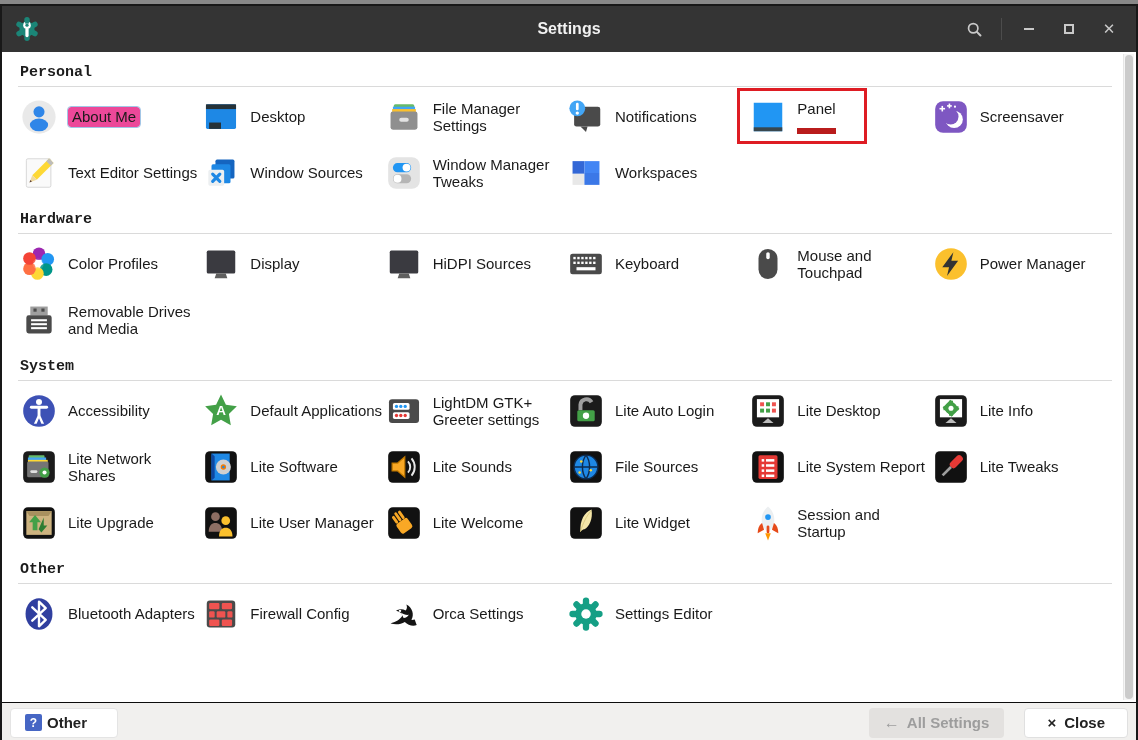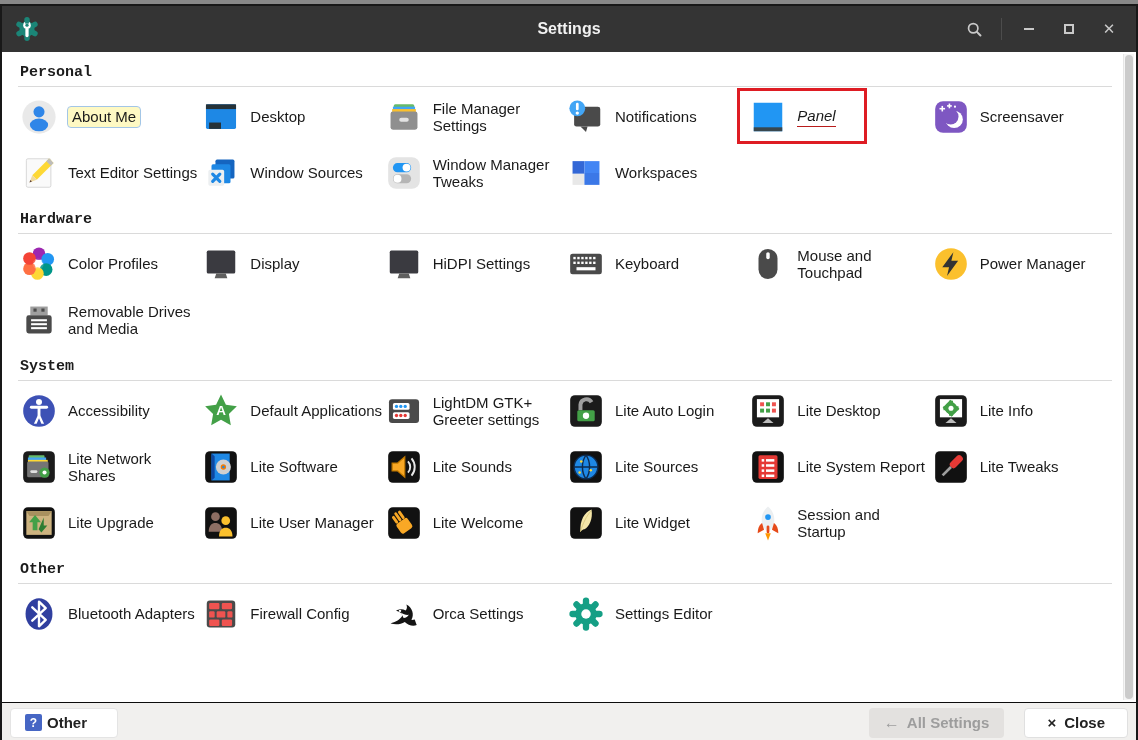--- a/index.html
+++ b/index.html
@@ -33,22 +33,22 @@
   .glyph-close{font-size:15px;font-weight:bold;}
   
   .content{flex:1;padding:2px 24px 0 16px;overflow:hidden;}
   .section-header{font-weight:bold;font-size:15px;color:#1c1c1c;margin:10px 0 0 2px;font-family:Liberation Mono, monospace;}
   .divider{border-top:1px solid #dadada;margin:5px 0 2px 0;}
   .grid{display:grid;grid-template-columns:repeat(6,1fr);}
   .item{display:flex;align-items:center;gap:10px;height:56px;position:relative;padding-left:2px;}
   .icon{width:38px;height:38px;flex:none;display:block;}
   .icon svg{display:block;}
   .label{font-size:15px;color:#1a1a1a;line-height:1.15;max-width:134px;}
-  .label.sel{background:#fef9c3;border-radius:3px;padding:1px 4px;outline:1px solid #a3c6e6;}
-  .label.focus{border-bottom:1px solid #b91c1c;padding-bottom:1px;font-style:italic;}
+  .label.sel{background:#ec4899;border-radius:3px;padding:1px 4px;outline:1px solid #a3c6e6;}
+  .label.focus{border-bottom:6px solid #b91c1c;padding-bottom:11px;}
   .red-box{
     position:absolute;left:-10px;top:-1px;width:130px;height:56px;
     border:3px solid #de1c23;pointer-events:none;z-index:5;
   }
   
   .scrollbar{
     position:absolute;right:2px;top:48px;bottom:42px;width:11px;
     background:#f5f5f5;border-left:1px solid #e6e6e6;z-index:3;
   }
   .scroll-thumb{position:absolute;left:1px;right:1px;top:1px;bottom:1px;background:#cbcbcb;border-radius:5px;}
@@ -258,21 +258,21 @@
             </span>
             <span class="label">Display</span>
           </div>
           <div class="item">
             <span class="icon">
               <svg viewBox="0 0 48 48" width="38" height="38">
                 <rect x="6" y="7" width="36" height="29" rx="2" fill="#3a3a40"></rect>
                 <path d="M18 36h12l2 6H16z" fill="#5f5f5f"></path>
               </svg>
             </span>
-            <span class="label">HiDPI Settings</span>
+            <span class="label">HiDPI Sources</span>
           </div>
           <div class="item">
             <span class="icon">
               <svg viewBox="0 0 48 48" width="38" height="38">
                 <rect x="4" y="11" width="40" height="26" rx="3" fill="#4a4a4a"></rect>
                 <g fill="#fff">
                   <rect x="8" y="15" width="3" height="3"></rect>
                   <rect x="13" y="15" width="3" height="3"></rect>
                   <rect x="18" y="15" width="3" height="3"></rect>
                   <rect x="23" y="15" width="3" height="3"></rect>
@@ -453,21 +453,21 @@
               <svg viewBox="0 0 48 48" width="38" height="38">
                 <rect x="4" y="4" width="40" height="40" rx="6" fill="#111"></rect>
                 <circle cx="24" cy="24" r="15" fill="#1e88e5"></circle>
                 <path d="M9 24h30M24 9c-6 8-6 22 0 30M24 9c6 8 6 22 0 30" stroke="#0d2b4f" stroke-width="1.8" fill="none"></path>
                 <circle cx="24" cy="24" r="15" fill="none" stroke="#0d2b4f" stroke-width="1.8"></circle>
                 <circle cx="18" cy="17" r="1.6" fill="#fdd835"></circle>
                 <circle cx="30" cy="28" r="1.6" fill="#fdd835"></circle>
                 <circle cx="16" cy="31" r="1.6" fill="#fdd835"></circle>
               </svg>
             </span>
-            <span class="label">Lite Sources</span>
+            <span class="label">File Sources</span>
           </div>
           <div class="item">
             <span class="icon">
               <svg viewBox="0 0 48 48" width="38" height="38">
                 <rect x="4" y="4" width="40" height="40" rx="6" fill="#111"></rect>
                 <rect x="12" y="9" width="24" height="30" rx="2" fill="#e53935"></rect>
                 <g fill="#fff">
                   <rect x="16" y="14" width="3.2" height="3.2"></rect>
                   <rect x="21.5" y="14" width="10.5" height="3.2"></rect>
                   <rect x="16" y="20.5" width="3.2" height="3.2"></rect>

